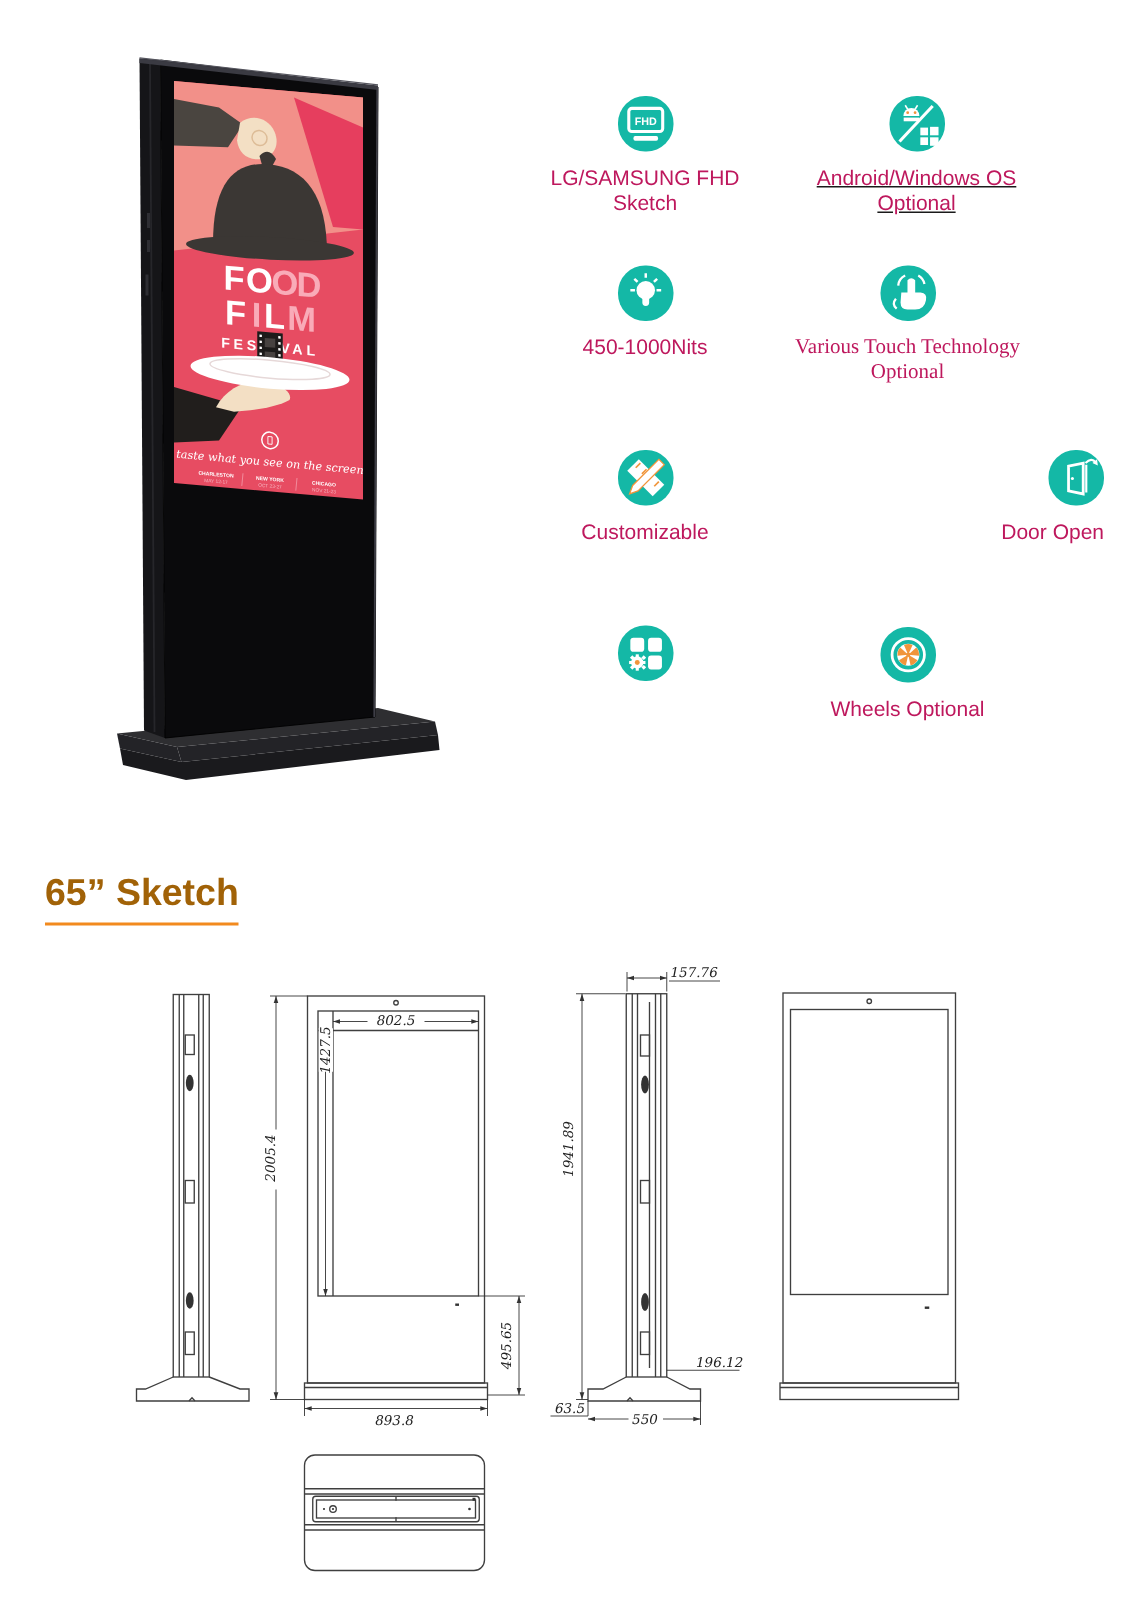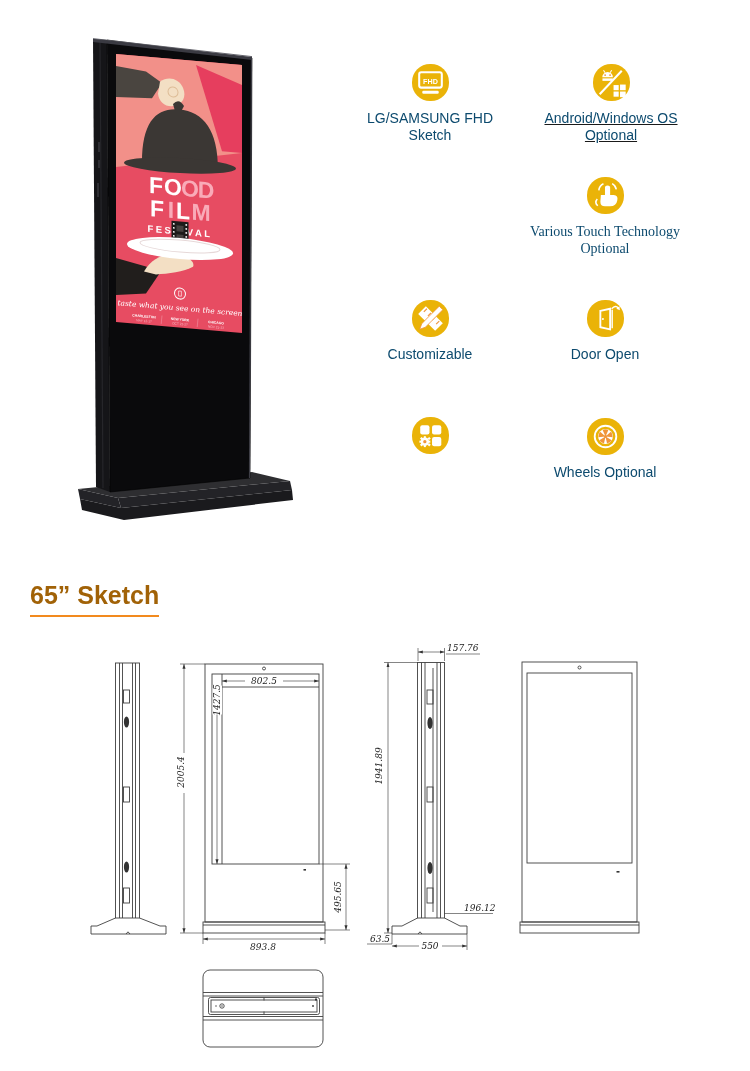--- a/index.html
+++ b/index.html
@@ -1,22 +1,22 @@
 <!DOCTYPE html>
 <html><head>
 <meta charset="utf-8">
 <style>
   html,body{margin:0;padding:0;background:#fff;}
   #canvas{position:relative;width:750px;height:1071px;background:#fff;overflow:hidden;
           font-family:"Liberation Sans", sans-serif;color:#1a1a1a;}
   .abs{position:absolute;}
   .feat{position:absolute;text-align:center;}
-  .feat .ficon{display:inline-block;width:37px;height:37px;border-radius:18px;background:#eab308;
+  .feat .ficon{display:inline-block;width:37px;height:37px;border-radius:18px;background:#14b8a6;
                margin-bottom:9px;}
-  .feat .flabel{font-size:14px;line-height:17px;color:#0c4a6e;}
+  .feat .flabel{font-size:14px;line-height:17px;color:#be185d;}
   #sketch-heading{position:absolute;left:30px;top:581px;font-size:25px;font-weight:bold;
                   color:#a16207;border-bottom:2px solid #F28A1E;padding-bottom:5px;}
   svg text.dim{font-family:"DejaVu Serif", serif;font-style:italic;font-size:9px;fill:#222;}
   svg .ln{stroke:#3f3f3f;stroke-width:0.9;fill:none;}
   svg .dl{stroke:#333;stroke-width:0.6;fill:none;}
 </style>
 </head>
 <body>
 
 <div id="canvas">
@@ -132,20 +132,35 @@
         <rect x="20" y="20.5" width="5" height="5" fill="#fff"></rect>
         <rect x="26.3" y="20" width="5.5" height="5.5" fill="#fff"></rect>
         <rect x="20" y="26.8" width="5" height="5" fill="#fff"></rect>
         <rect x="26.3" y="26.8" width="5.5" height="5.5" fill="#fff"></rect>
       </svg>
     </span>
     <div class="flabel">Android/Windows OS</div>
     <div class="flabel">Optional</div>
   </div>
 
+  <div class="feat" style="left:330px;top:177px;width:200px;">
+    <span class="ficon">
+      <svg width="37" height="37" viewBox="0 0 36 36">
+        <circle cx="18" cy="16" r="6" fill="#fff"></circle>
+        <path d="M15.8,21 h4.4 v3 a2.2,2.2 0 0 1 -4.4,0 Z" fill="#fff"></path>
+        <line x1="18" y1="5" x2="18" y2="8" stroke="#fff" stroke-width="1.6"></line>
+        <line x1="8" y1="16" x2="11" y2="16" stroke="#fff" stroke-width="1.6"></line>
+        <line x1="25" y1="16" x2="28" y2="16" stroke="#fff" stroke-width="1.6"></line>
+        <line x1="10.6" y1="8.6" x2="12.7" y2="10.7" stroke="#fff" stroke-width="1.6"></line>
+        <line x1="25.4" y1="8.6" x2="23.3" y2="10.7" stroke="#fff" stroke-width="1.6"></line>
+      </svg>
+    </span>
+    <div class="flabel">450-1000Nits</div>
+    <div class="flabel"></div>
+  </div>
   <div class="feat" style="left:495px;top:177px;width:220px;font-family:Liberation Serif, serif;">
     <span class="ficon">
       <svg width="37" height="37" viewBox="0 0 36 36">
         <path d="M11.5,13 A8,8 0 0 1 16,6.5" fill="none" stroke="#fff" stroke-width="1.5"></path>
         <path d="M24.5,6.5 A8,8 0 0 1 28.5,12" fill="none" stroke="#fff" stroke-width="1.5"></path>
         <path d="M17.5,9.5 q2.5,-2.5 5,0 l0,9 l-5,0 Z" fill="#fff"></path>
         <path d="M13.5,17.5 h12.5 q4.5,0.5 3.5,5 q-1,6 -7,6 h-5 q-4.5,0 -4.5,-4.5 Z" fill="#fff"></path>
         <path d="M10,21.5 q-3,3.5 0.5,6.5" fill="none" stroke="#fff" stroke-width="1.5"></path>
       </svg>
     </span>
@@ -160,21 +175,21 @@
         <line x1="11.5" y1="11.5" x2="14.5" y2="8.5" stroke="#F0953B" stroke-width="1.1"></line>
         <line x1="15.5" y1="15.5" x2="18.5" y2="12.5" stroke="#F0953B" stroke-width="1.1"></line>
         <line x1="19.5" y1="19.5" x2="22.5" y2="16.5" stroke="#F0953B" stroke-width="1.1"></line>
         <line x1="23.5" y1="23.5" x2="26.5" y2="20.5" stroke="#F0953B" stroke-width="1.1"></line>
         <polygon points="26.5,6 30,9.5 13,26.5 7.5,28.5 9.5,23" fill="#fff" stroke="#F0953B" stroke-width="0.8"></polygon>
       </svg>
     </span>
     <div class="flabel">Customizable</div>
     <div class="flabel"></div>
   </div>
-  <div class="feat" style="left:495px;top:300px;width:220px;">
+  <div class="feat" style="left:516px;top:300px;width:220px;text-align:right;">
     <span class="ficon">
       <svg width="37" height="37" viewBox="0 0 36 36">
         <polygon points="13,10.5 22.5,8.5 22.5,28.5 13,26.5" fill="none" stroke="#fff" stroke-width="1.8"></polygon>
         <line x1="24.5" y1="9.5" x2="24.5" y2="27.5" stroke="#fff" stroke-width="1.4"></line>
         <path d="M24,8.5 q4,-4 6.5,-0.5" fill="none" stroke="#fff" stroke-width="1.4"></path>
         <polygon points="31.5,6 32,10 28.5,8.5" fill="#fff"></polygon>
         <circle cx="15.5" cy="18.5" r="1" fill="#fff"></circle>
       </svg>
     </span>
     <div class="flabel">Door Open</div>

